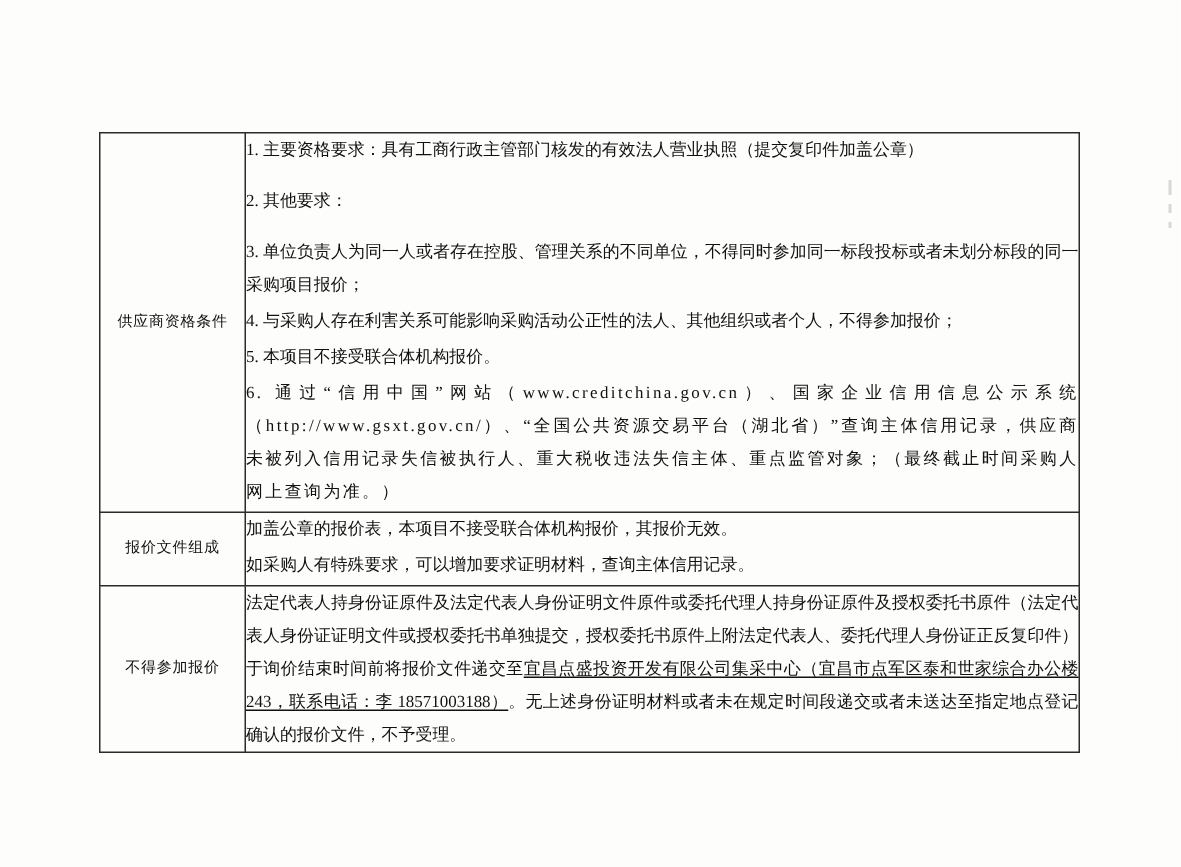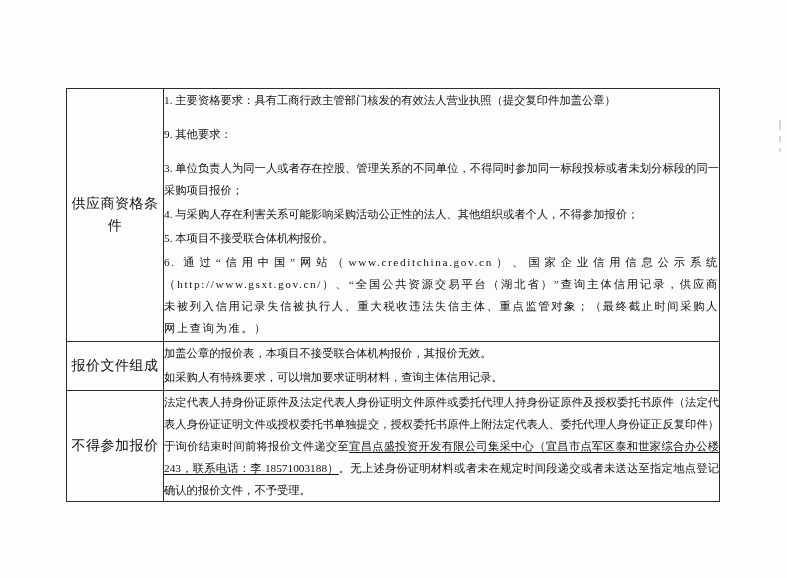--- a/index.html
+++ b/index.html
@@ -40,21 +40,21 @@
     table-layout: fixed;
   }
   table.doc td {
     border: 1px solid #2b2b2b;
     vertical-align: middle;
     padding: 0;
   }
   td.label {
     width: 96px;
     text-align: center;
-    font-size: 14px;
+    font-size: 10px;
     letter-spacing: .5px;
     color: #111;
     line-height: 1.6;
   }
   td.body {
     padding: 8px 9px 9px 9px;
     font-size: 11.3px;
     color: #111;
     line-height: 1.95;
     text-align: justify;
@@ -86,21 +86,21 @@
   <div class="speckle sp1"></div>
   <div class="speckle sp2"></div>
   <div class="speckle sp3"></div>
 
   <table class="doc">
     <tbody>
       <tr>
         <td class="label">供应商资格条件</td>
         <td class="body">
           <p class="gap">1. 主要资格要求：具有工商行政主管部门核发的有效法人营业执照（提交复印件加盖公章）</p>
-          <p class="gap">9. 其他要求：</p>
+          <p class="gap">2. 其他要求：</p>
           <p>3. 单位负责人为同一人或者存在控股、管理关系的不同单位，不得同时参加同一标段投标或者未划分标段的同一采购项目报价；</p>
           <p>4. 与采购人存在利害关系可能影响采购活动公正性的法人、其他组织或者个人，不得参加报价；</p>
           <p>5. 本项目不接受联合体机构报价。</p>
           <p class="wide">6. 通过“信用中国”网站（www.creditchina.gov.cn）、国家企业信用信息公示系统（http://www.gsxt.gov.cn/）、“全国公共资源交易平台（湖北省）”查询主体信用记录，供应商未被列入信用记录失信被执行人、重大税收违法失信主体、重点监管对象；（最终截止时间采购人网上查询为准。）</p>
         </td>
       </tr>
       <tr>
         <td class="label">报价文件组成</td>
         <td class="body">
           <p>加盖公章的报价表，本项目不接受联合体机构报价，其报价无效。</p>

